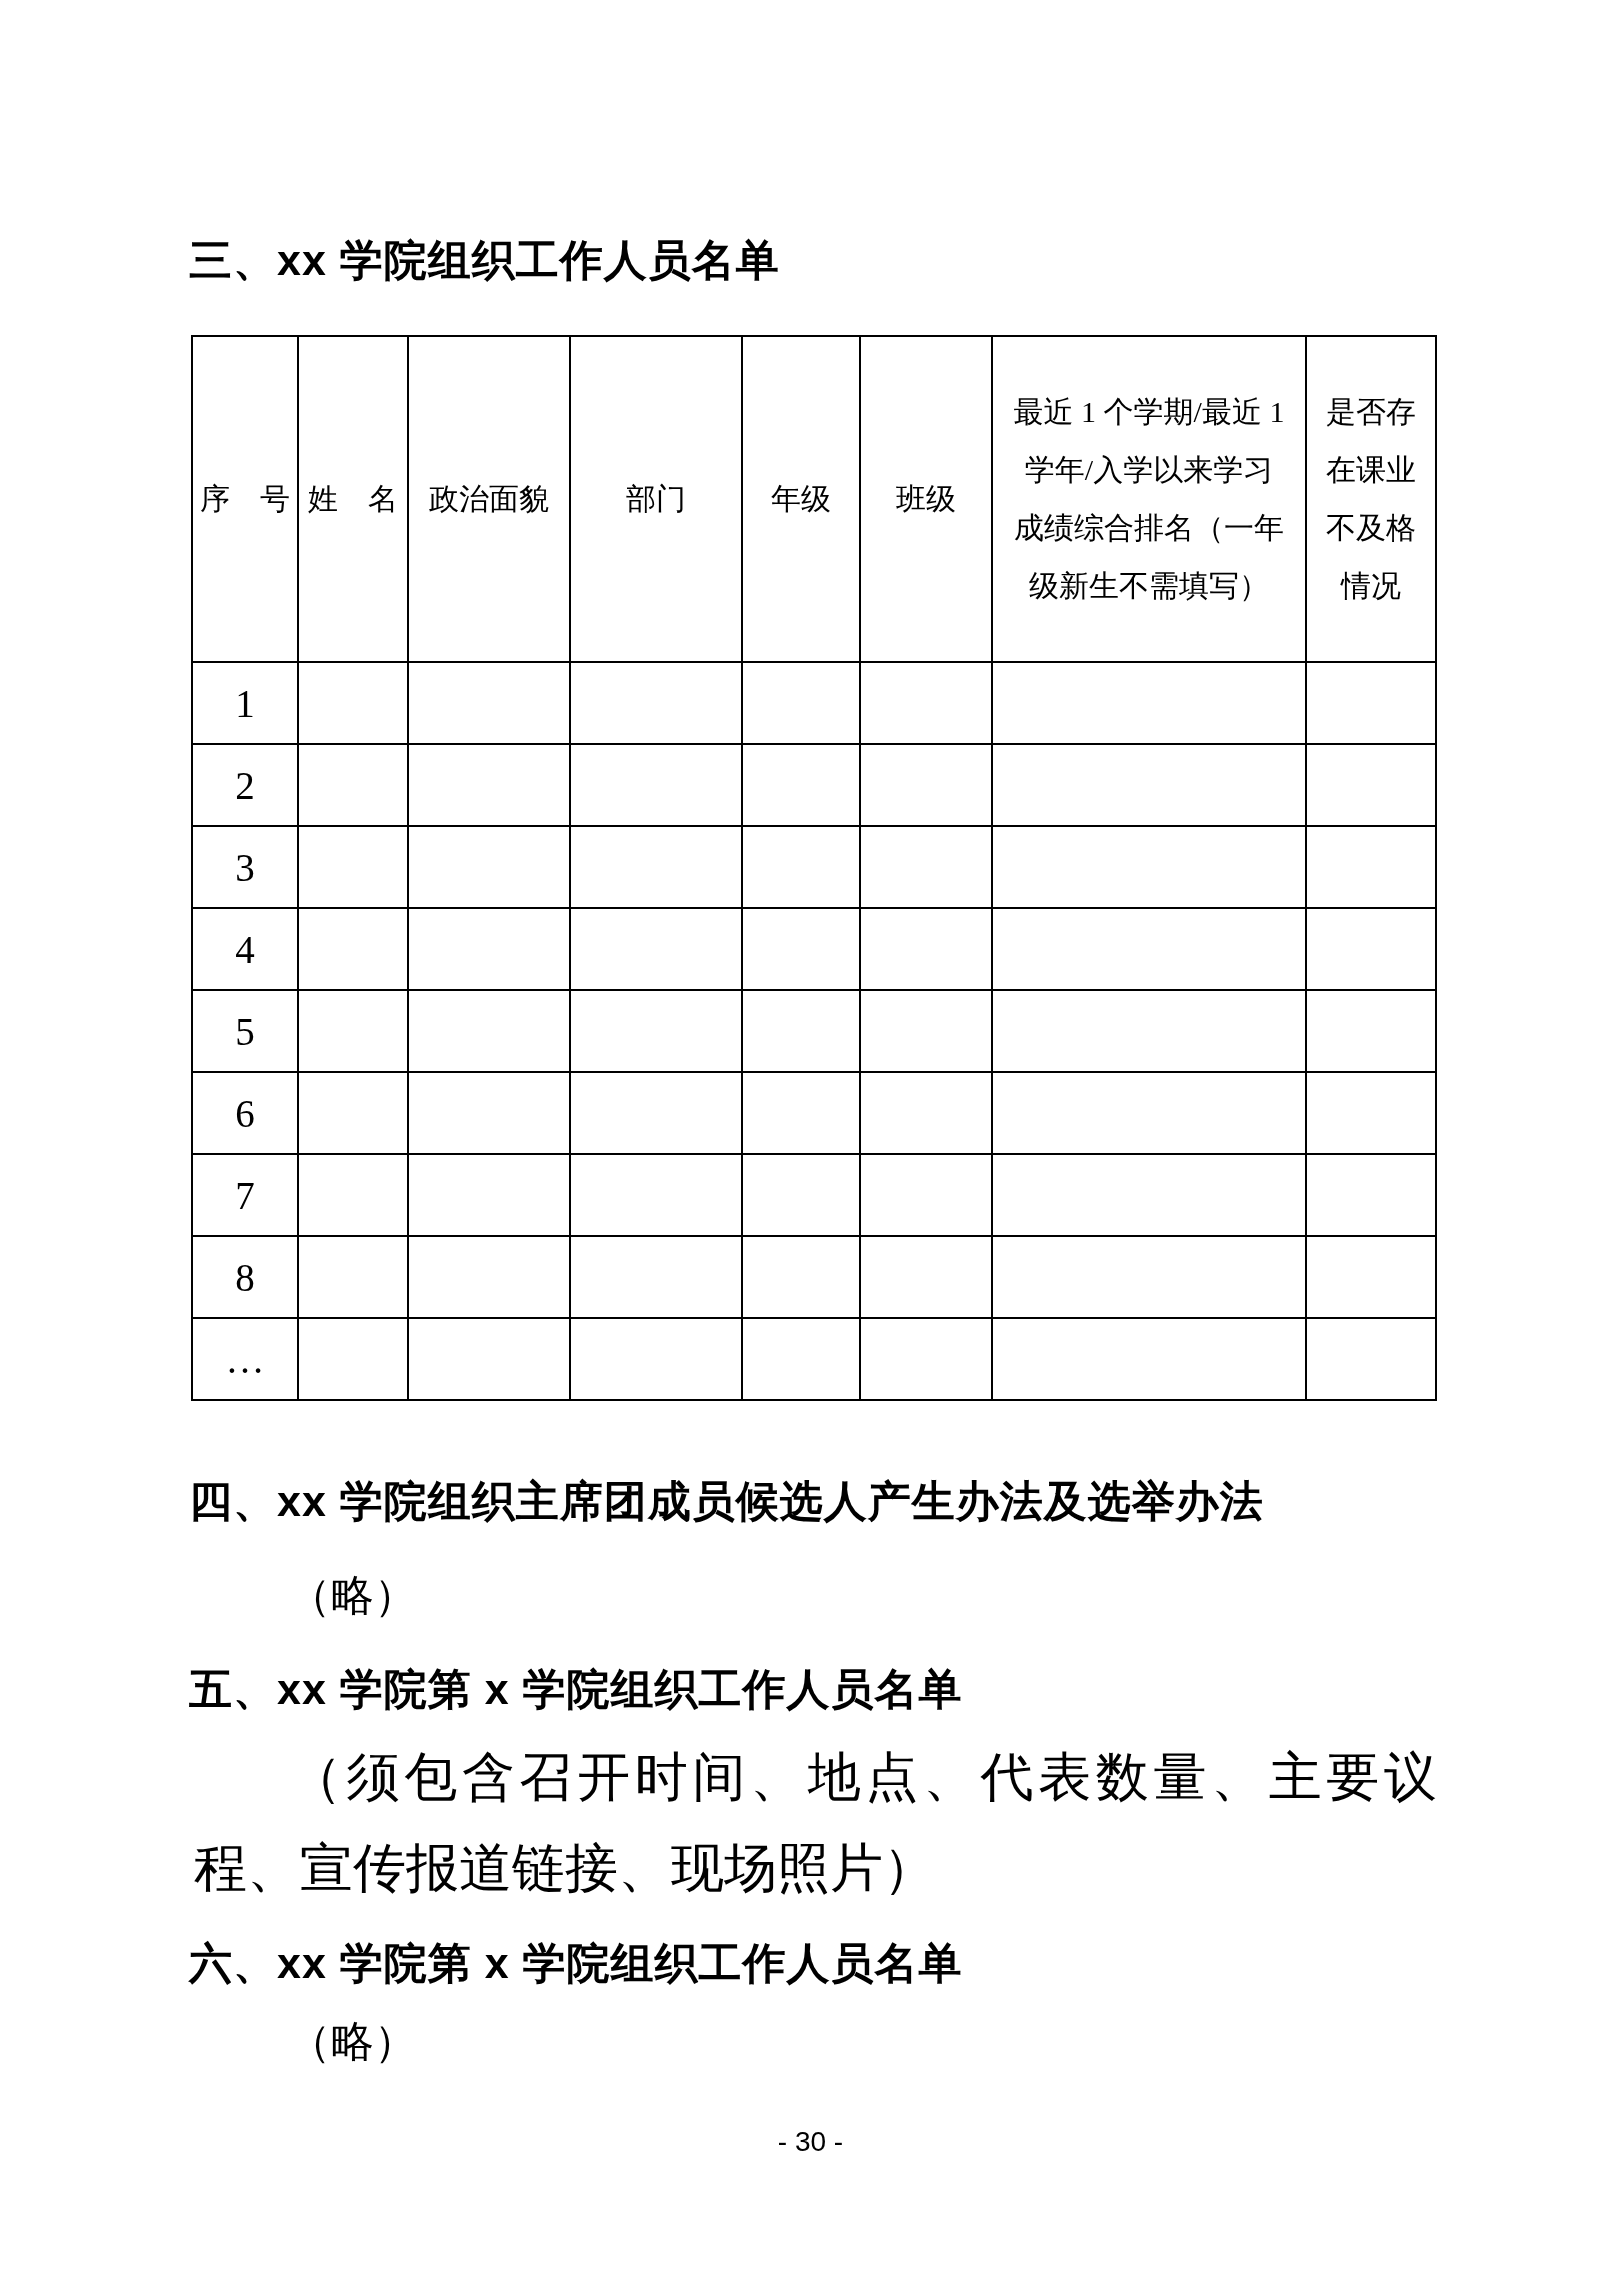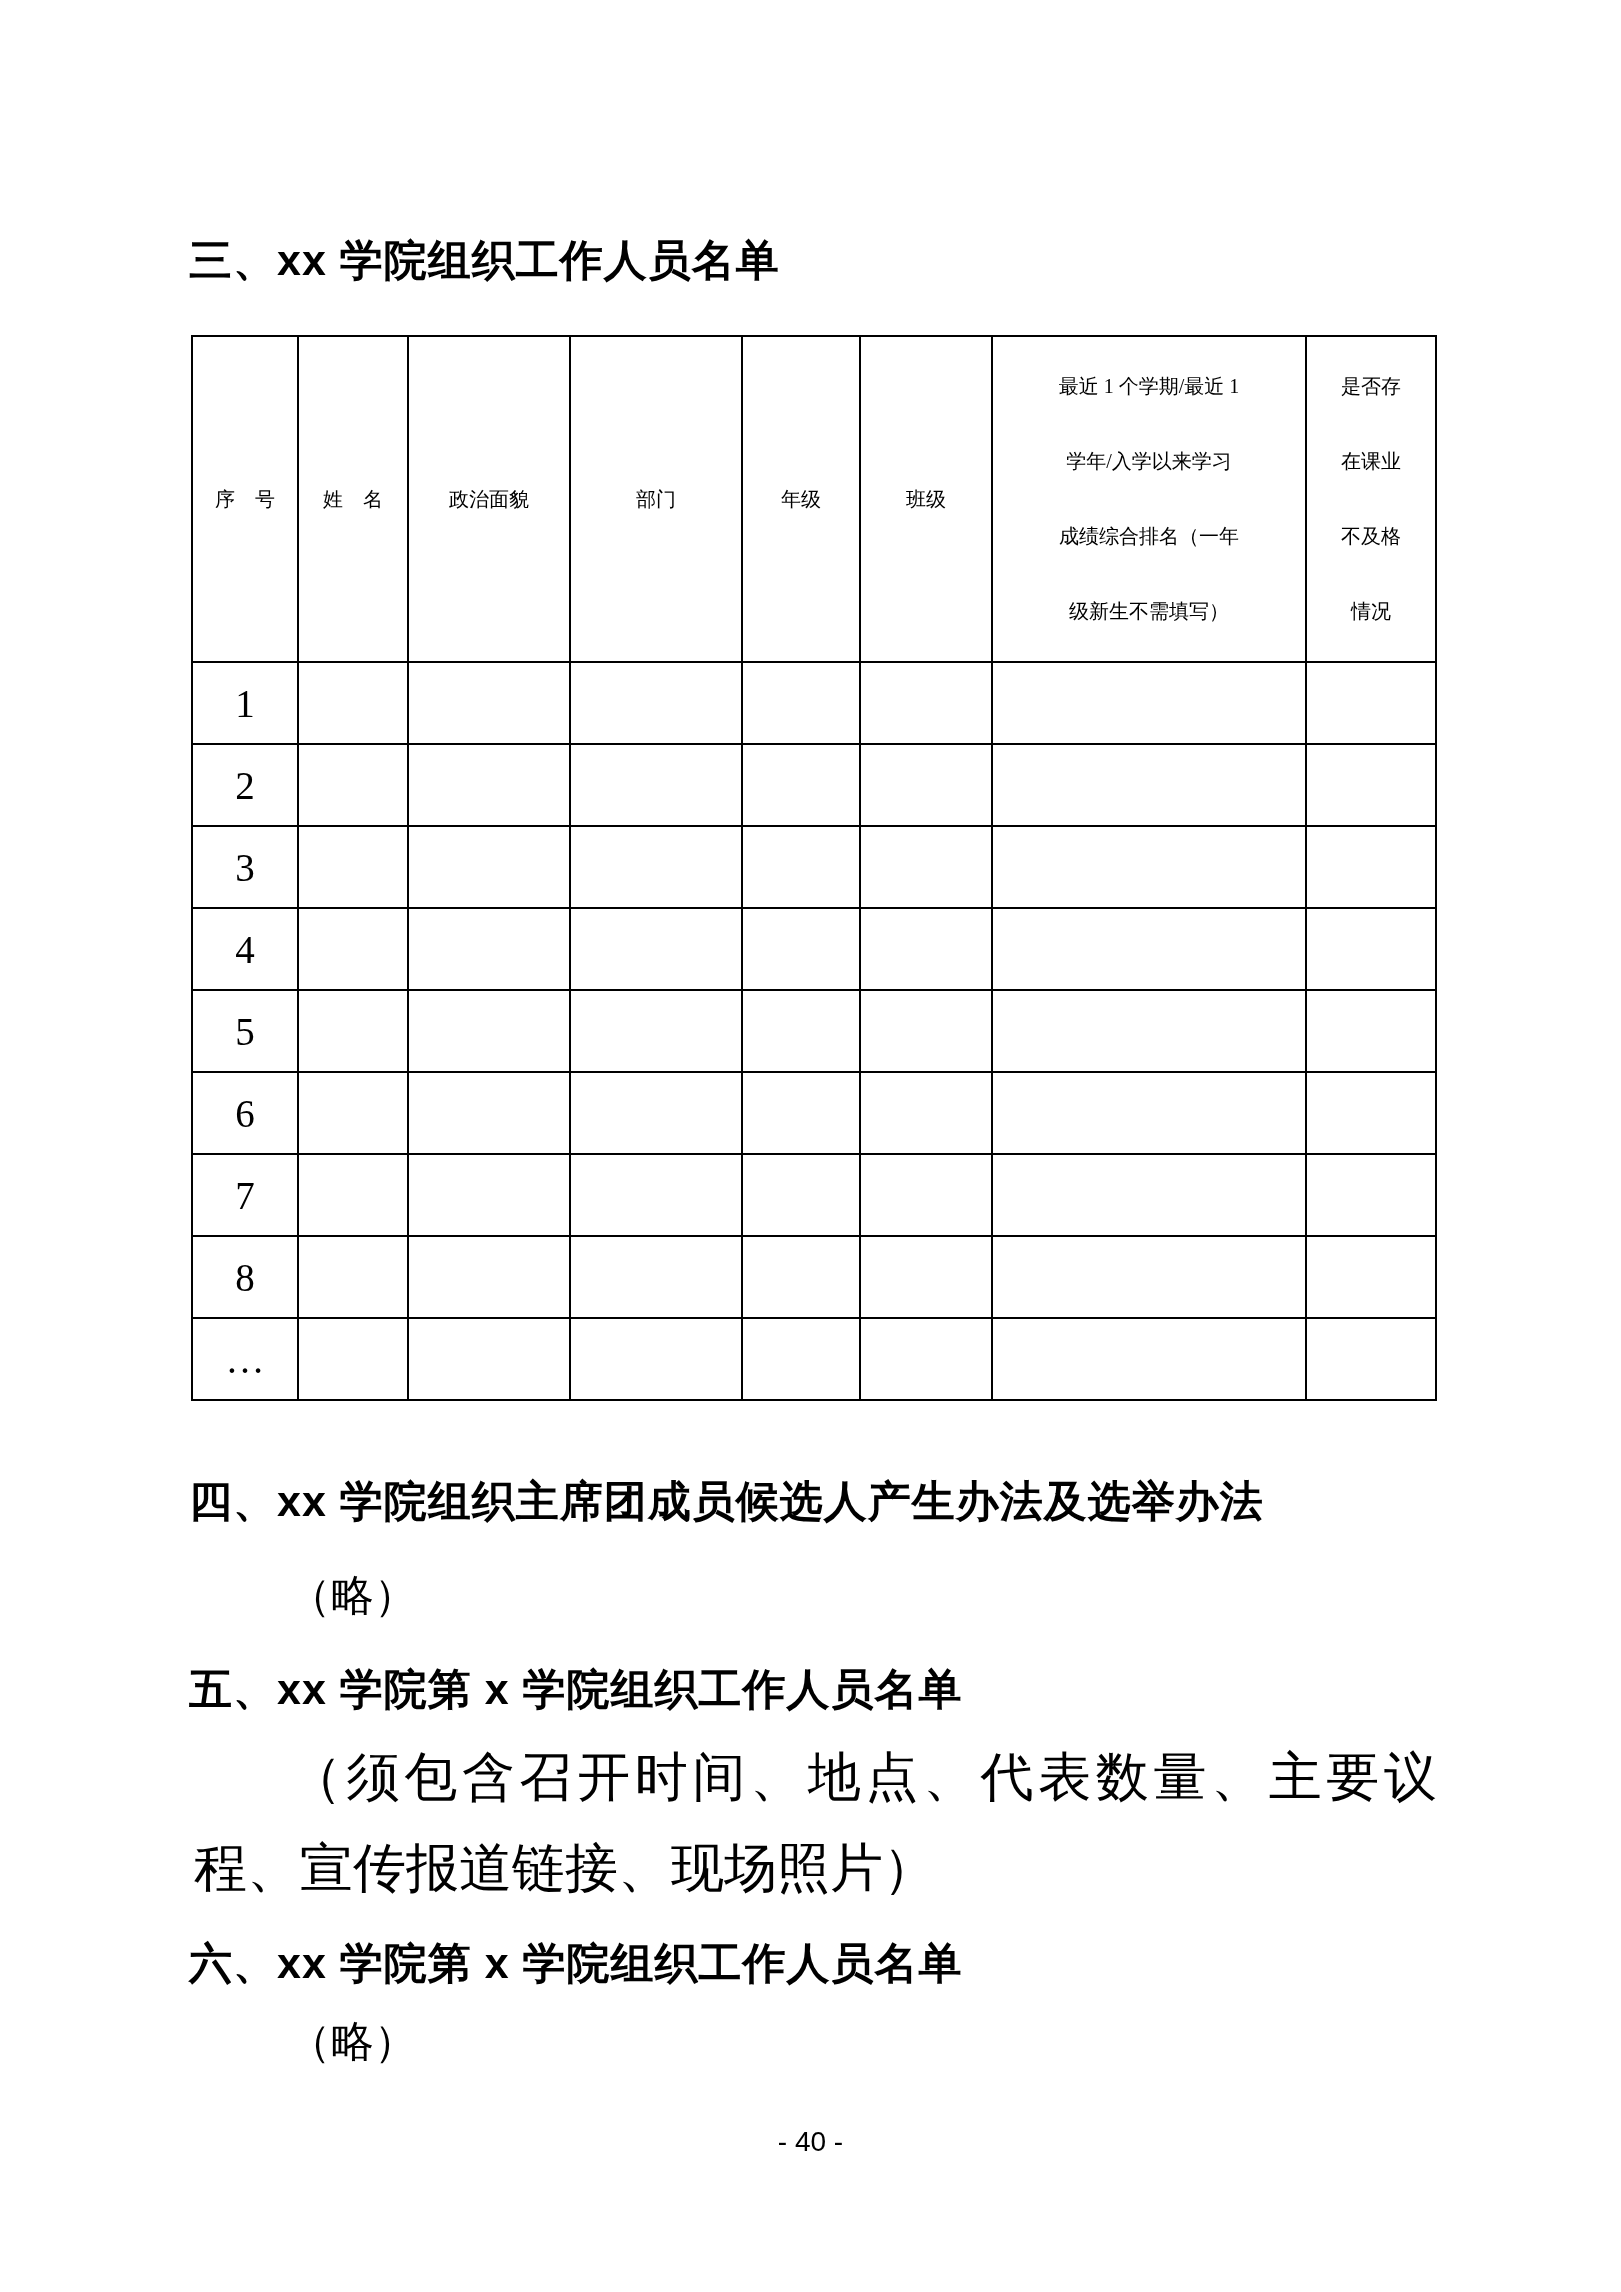--- a/index.html
+++ b/index.html
@@ -38,22 +38,22 @@
   }
   table.roster th,table.roster td{
     border:2px solid #000;
     padding:0;
     text-align:center;
     vertical-align:middle;
     font-weight:normal;
   }
   table.roster thead tr{height:326px;}
   table.roster thead th{
-    font-size:20px;
-    line-height:75px;
+    font-size:30px;
+    line-height:58px;
     white-space:pre-line;
   }
   table.roster tbody tr{height:82px;}
   table.roster tbody td{
     font-size:39px;
   }
   .pagenum{
     left:0;top:2125px;width:1621px;
     text-align:center;
     font-family:"Liberation Sans","DejaVu Sans",sans-serif;
@@ -193,14 +193,14 @@
 <div class="abs bodyline" style="top:1550px">（略）</div>
 
 <div class="abs heading" style="top:1664px">五、xx 学院第 x 学院组织工作人员名单</div>
 
 <div class="abs para" style="top:1732px">（须包含召开时间、地点、代表数量、主要议程、宣传报道链接、现场照片）</div>
 
 <div class="abs heading" style="top:1938px">六、xx 学院第 x 学院组织工作人员名单</div>
 
 <div class="abs bodyline" style="top:1996px">（略）</div>
 
-<div class="abs pagenum">- 40 -</div>
+<div class="abs pagenum">- 30 -</div>
 
 
 </body></html>

